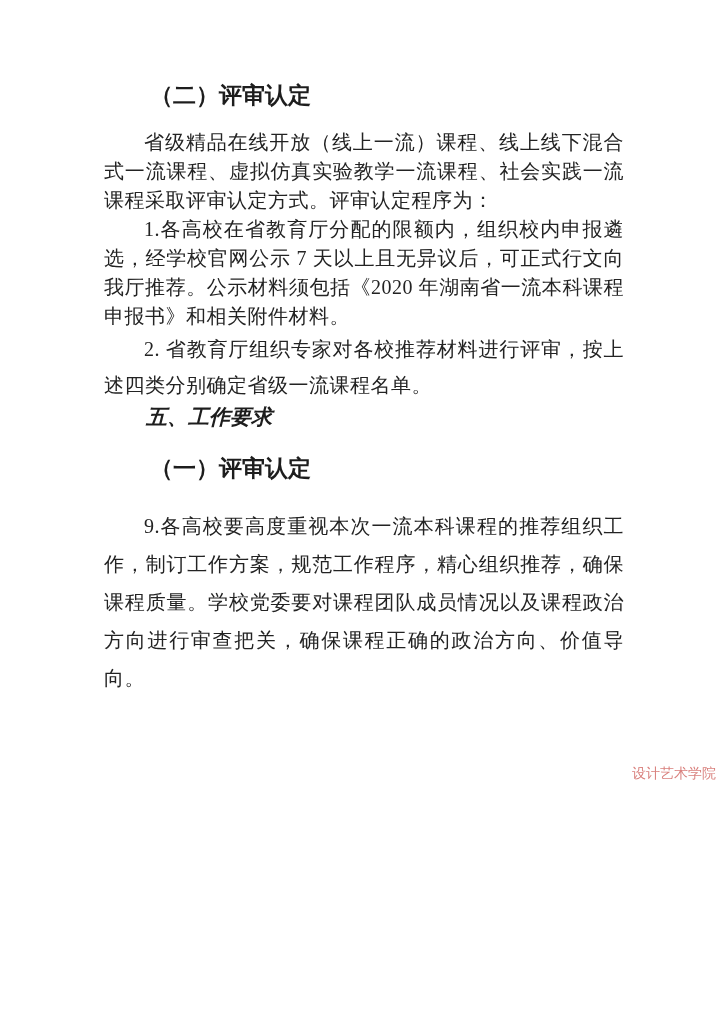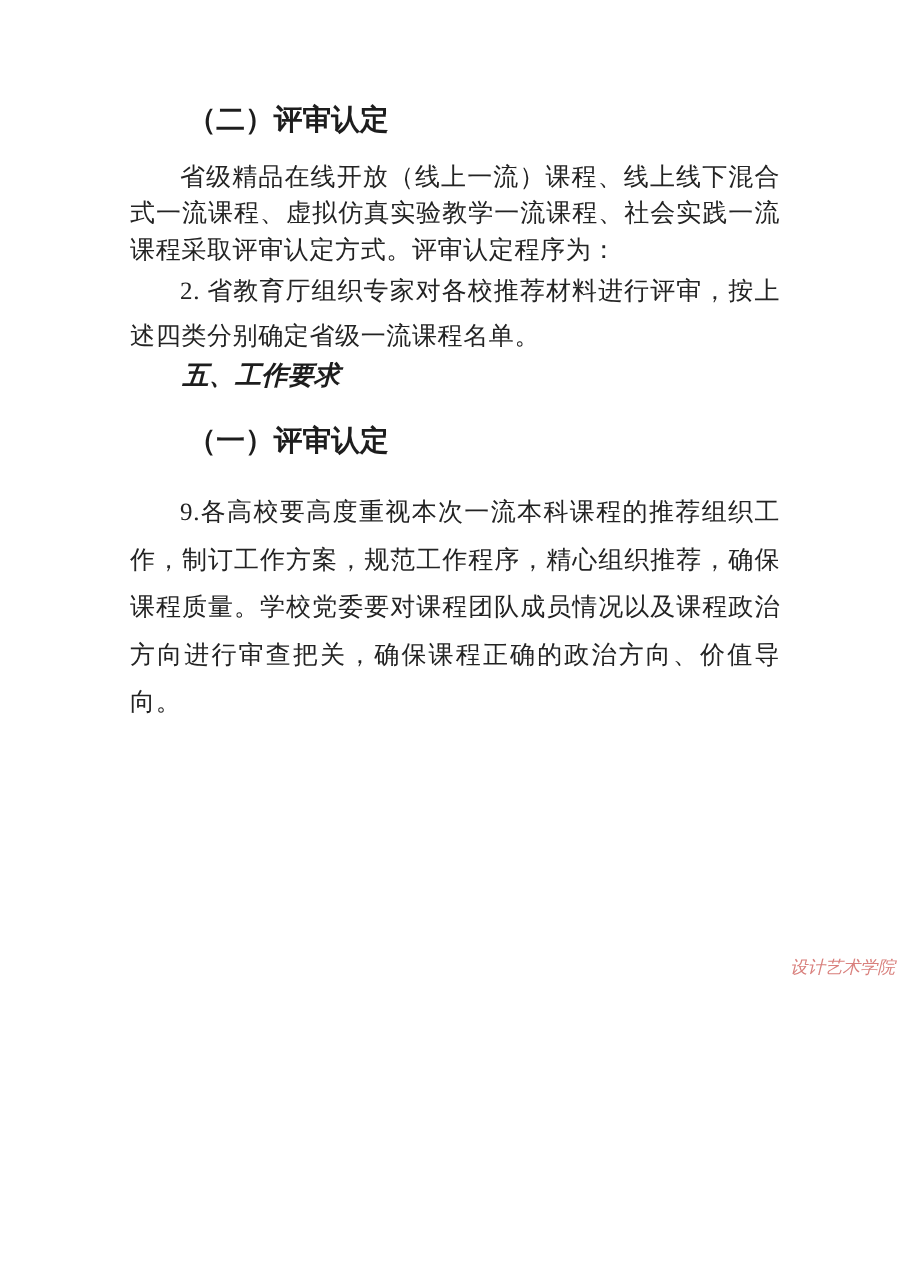--- a/index.html
+++ b/index.html
@@ -75,27 +75,28 @@
 </style>
 </head>
 <body>
 
 <div class="page">
 
   <div class="h-sub">（二）评审认定</div>
 
   <p class="body">省级精品在线开放（线上一流）课程、线上线下混合式一流课程、虚拟仿真实验教学一流课程、社会实践一流课程采取评审认定方式。评审认定程序为：</p>
 
+  <p class="body">1.各高校在省教育厅分配的限额内，组织校内申报遴选，经学校官网公示 7 天以上且无异议后，可正式行文向我厅推荐。公示材料须包括《2020 年湖南省一流本科课程申报书》和相关附件材料。</p>
 
   <p class="body tight">2. 省教育厅组织专家对各校推荐材料进行评审，按上述四类分别确定省级一流课程名单。</p>
 
   <div class="h-num">五、工作要求</div>
 
   <div class="h-sub h-sub2">（一）评审认定</div>
 
 
   <p class="body req">9.各高校要高度重视本次一流本科课程的推荐组织工作，制订工作方案，规范工作程序，精心组织推荐，确保课程质量。学校党委要对课程团队成员情况以及课程政治方向进行审查把关，确保课程正确的政治方向、价值导向。</p>
 
   <div class="footer-page-number">- 10 -</div>
 
-  <div class="watermark" style="color: rgb(217, 128, 125); font-style: italic;">设计艺术学院</div>
+  <div class="watermark" style="color: rgb(217, 128, 125);">设计艺术学院</div>
 
 </div>
 
 </body></html>

